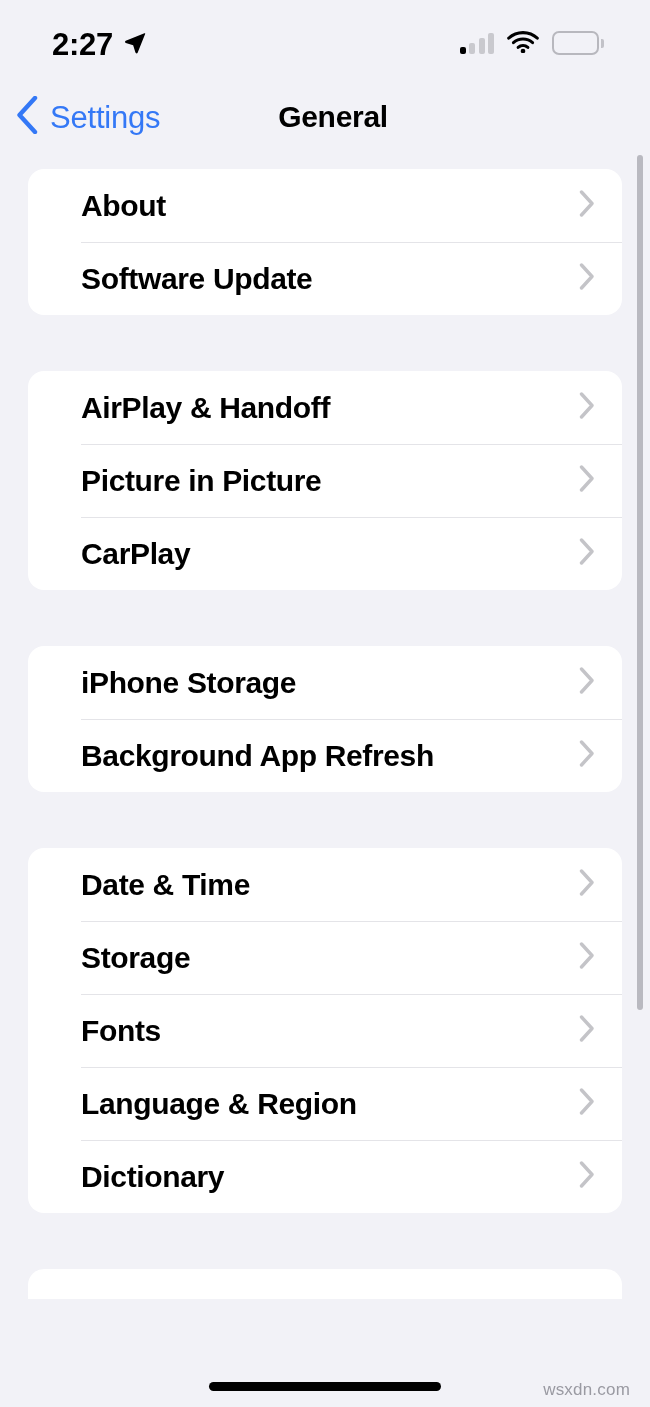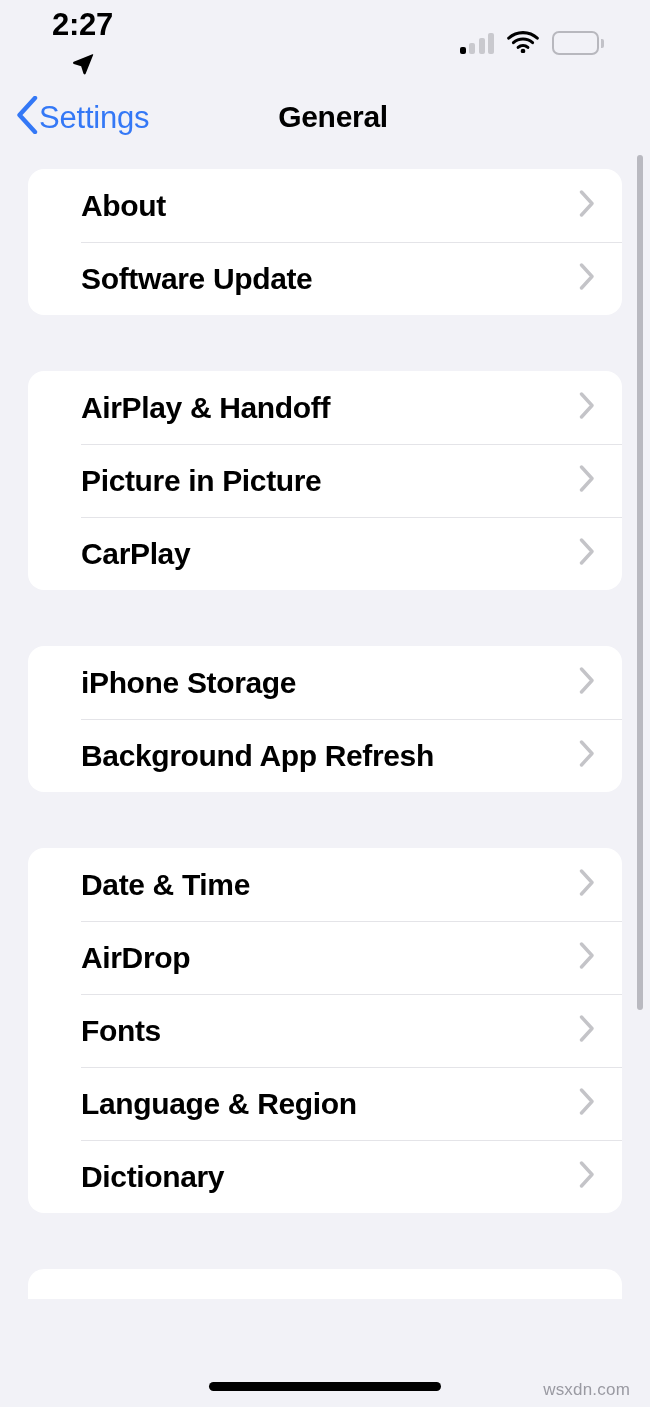--- a/index.html
+++ b/index.html
@@ -24,21 +24,20 @@
     align-items: center;
     justify-content: space-between;
     padding: 0 46px 0 52px;
     position: relative;
   }
 
   .status-left {
     display: flex;
     align-items: center;
     gap: 9px;
-    flex-direction: column;
   }
 
   .status-time {
     font-size: 31px;
     font-weight: 700;
     color: #000;
     letter-spacing: -0.3px;
     line-height: 1;
     padding-top: 2px;
   }
@@ -102,21 +101,21 @@
   .nav-bar {
     height: 62px;
     position: relative;
     display: flex;
     align-items: center;
   }
 
   .back-button {
     display: flex;
     align-items: center;
-    gap: 1px;
+    gap: 12px;
     padding-left: 16px;
     cursor: pointer;
   }
 
   .chevron-back {
     display: block;
   }
 
   .back-label {
     font-size: 31px;
@@ -349,21 +348,21 @@
   <div class="group last">
     <div class="row">
       <span class="row-label">Date &amp; Time</span>
       <span class="chevron-right">
         <svg width="16" height="27" viewBox="0 0 16 27" aria-hidden="true">
             <path d="M2.5 2 13 13.5 2.5 25" fill="none" stroke="#c4c4c8" stroke-width="3.4" stroke-linecap="round" stroke-linejoin="round"></path>
           </svg>
       </span>
     </div>
     <div class="row">
-      <span class="row-label">AirDrop</span>
+      <span class="row-label">Storage</span>
       <span class="chevron-right">
         <svg width="16" height="27" viewBox="0 0 16 27" aria-hidden="true">
             <path d="M2.5 2 13 13.5 2.5 25" fill="none" stroke="#c4c4c8" stroke-width="3.4" stroke-linecap="round" stroke-linejoin="round"></path>
           </svg>
       </span>
     </div>
     <div class="row">
       <span class="row-label">Fonts</span>
       <span class="chevron-right">
         <svg width="16" height="27" viewBox="0 0 16 27" aria-hidden="true">

